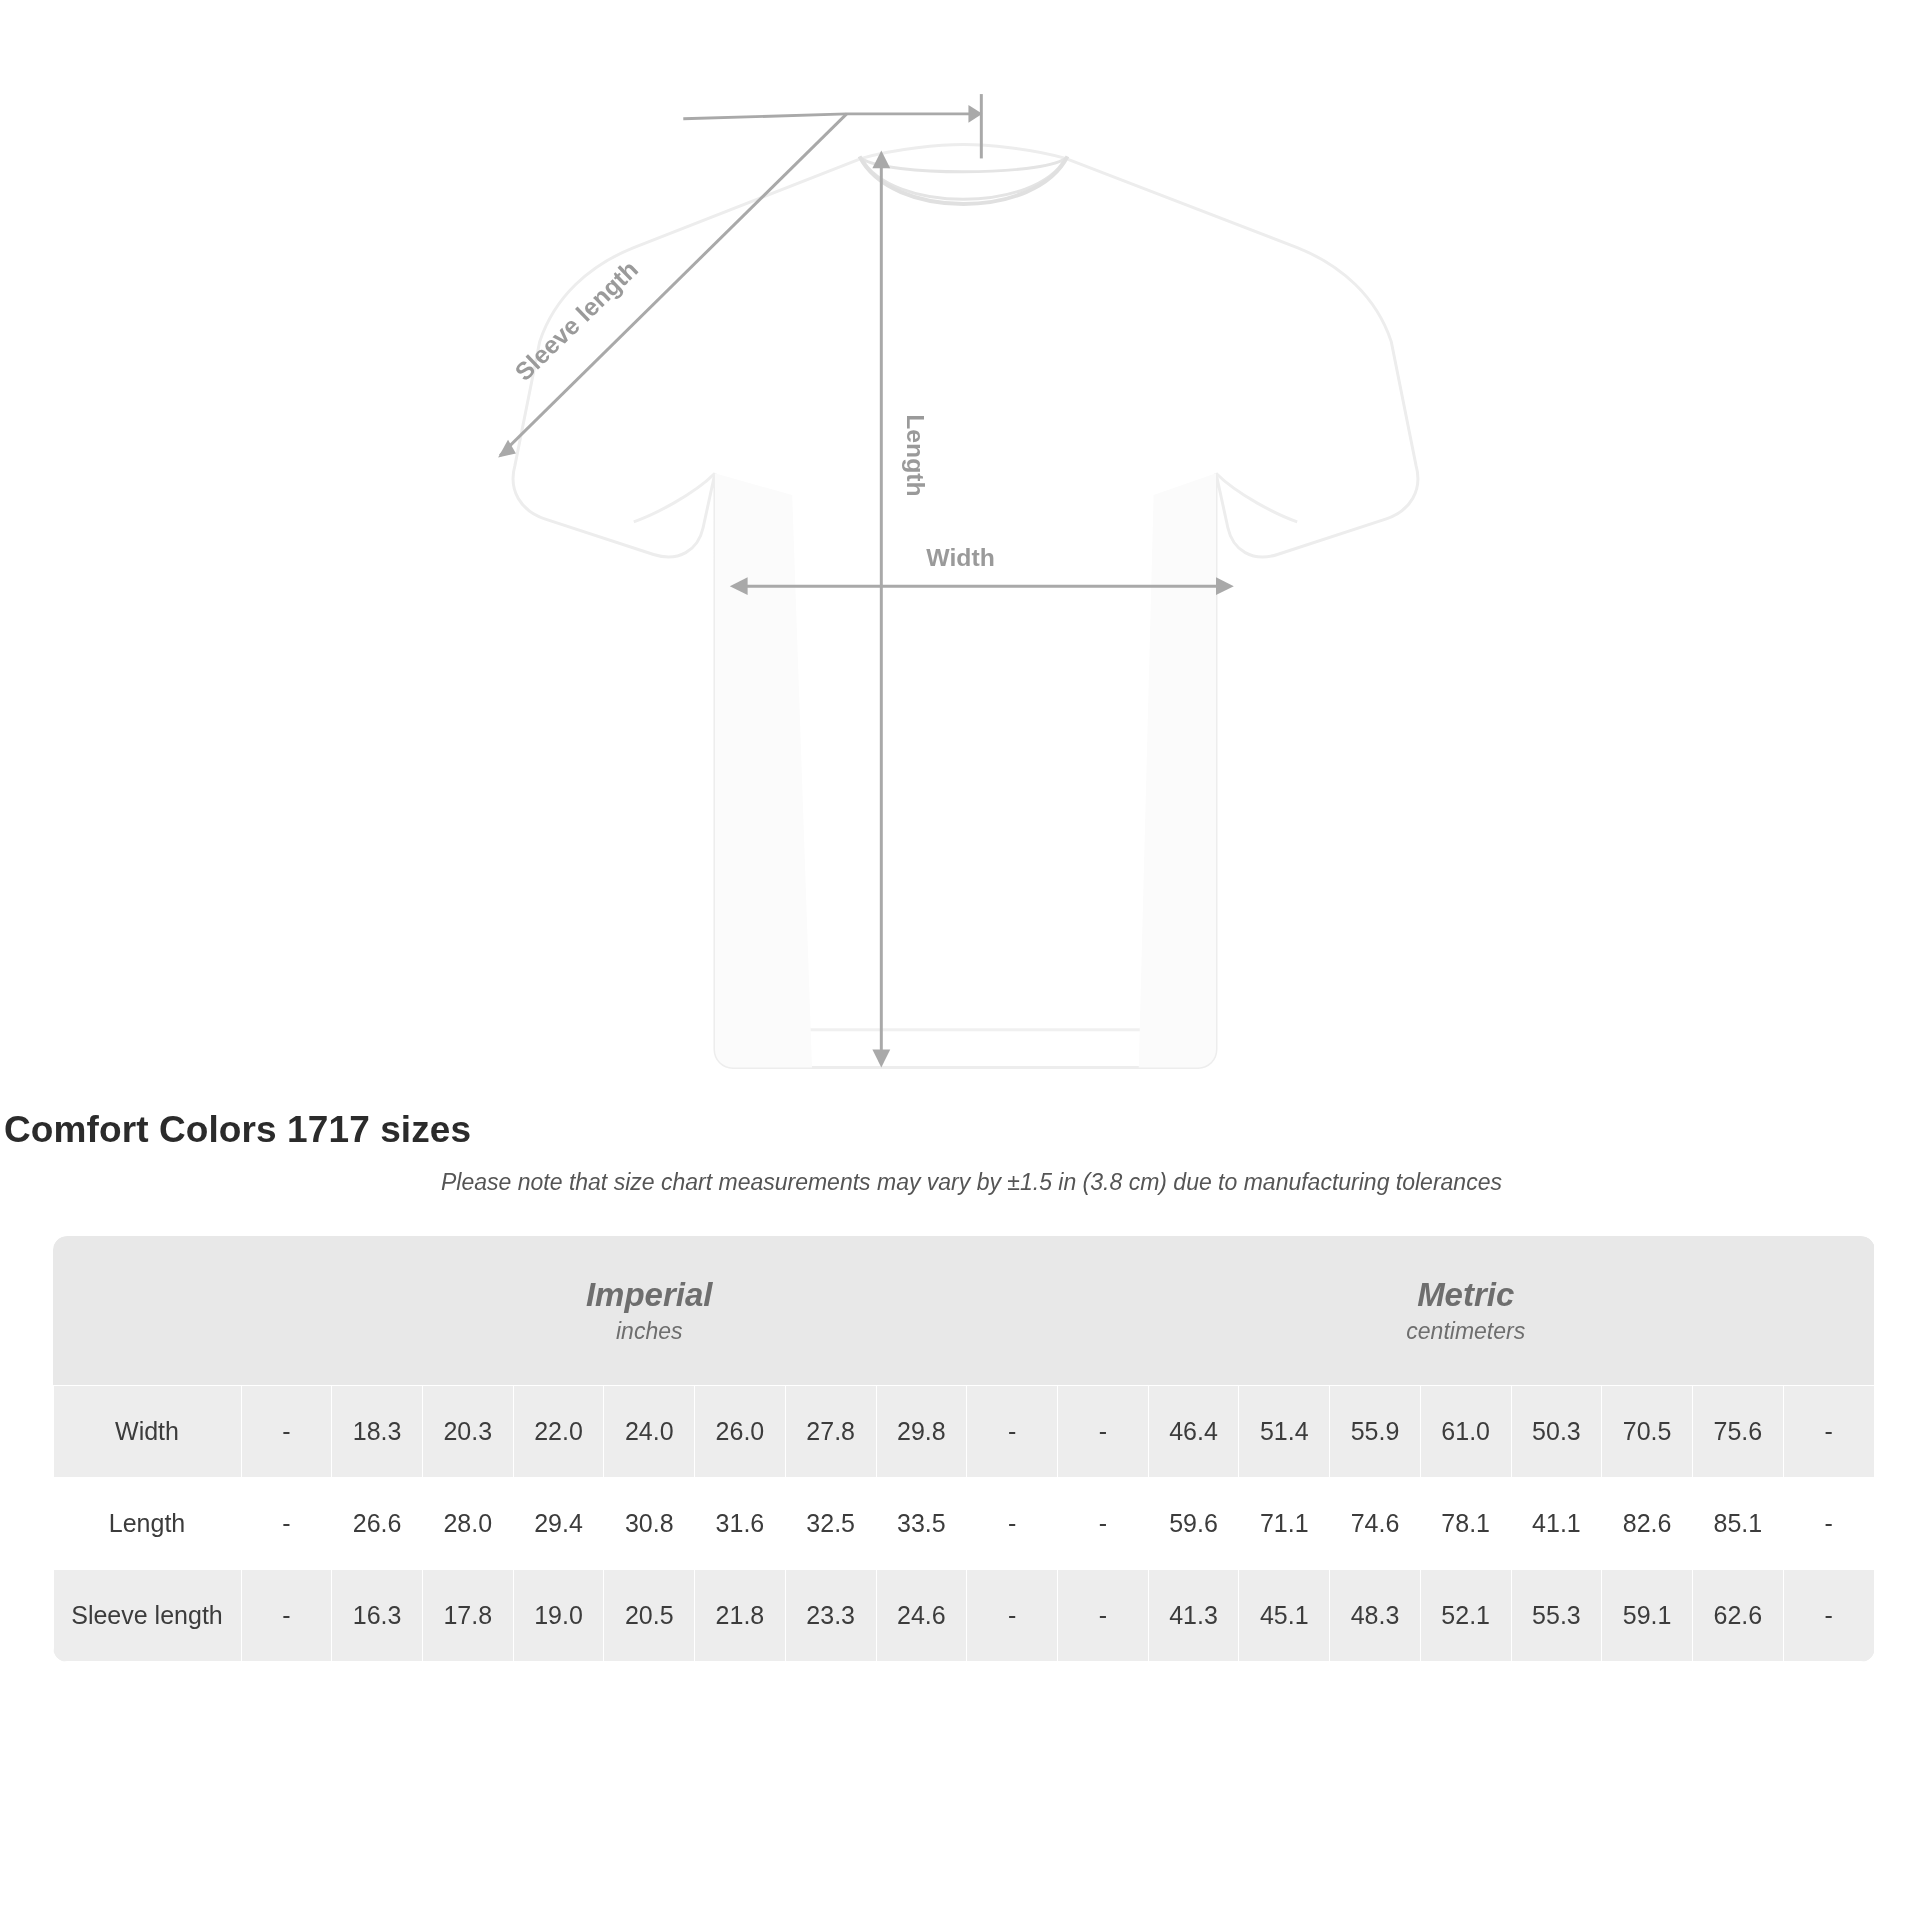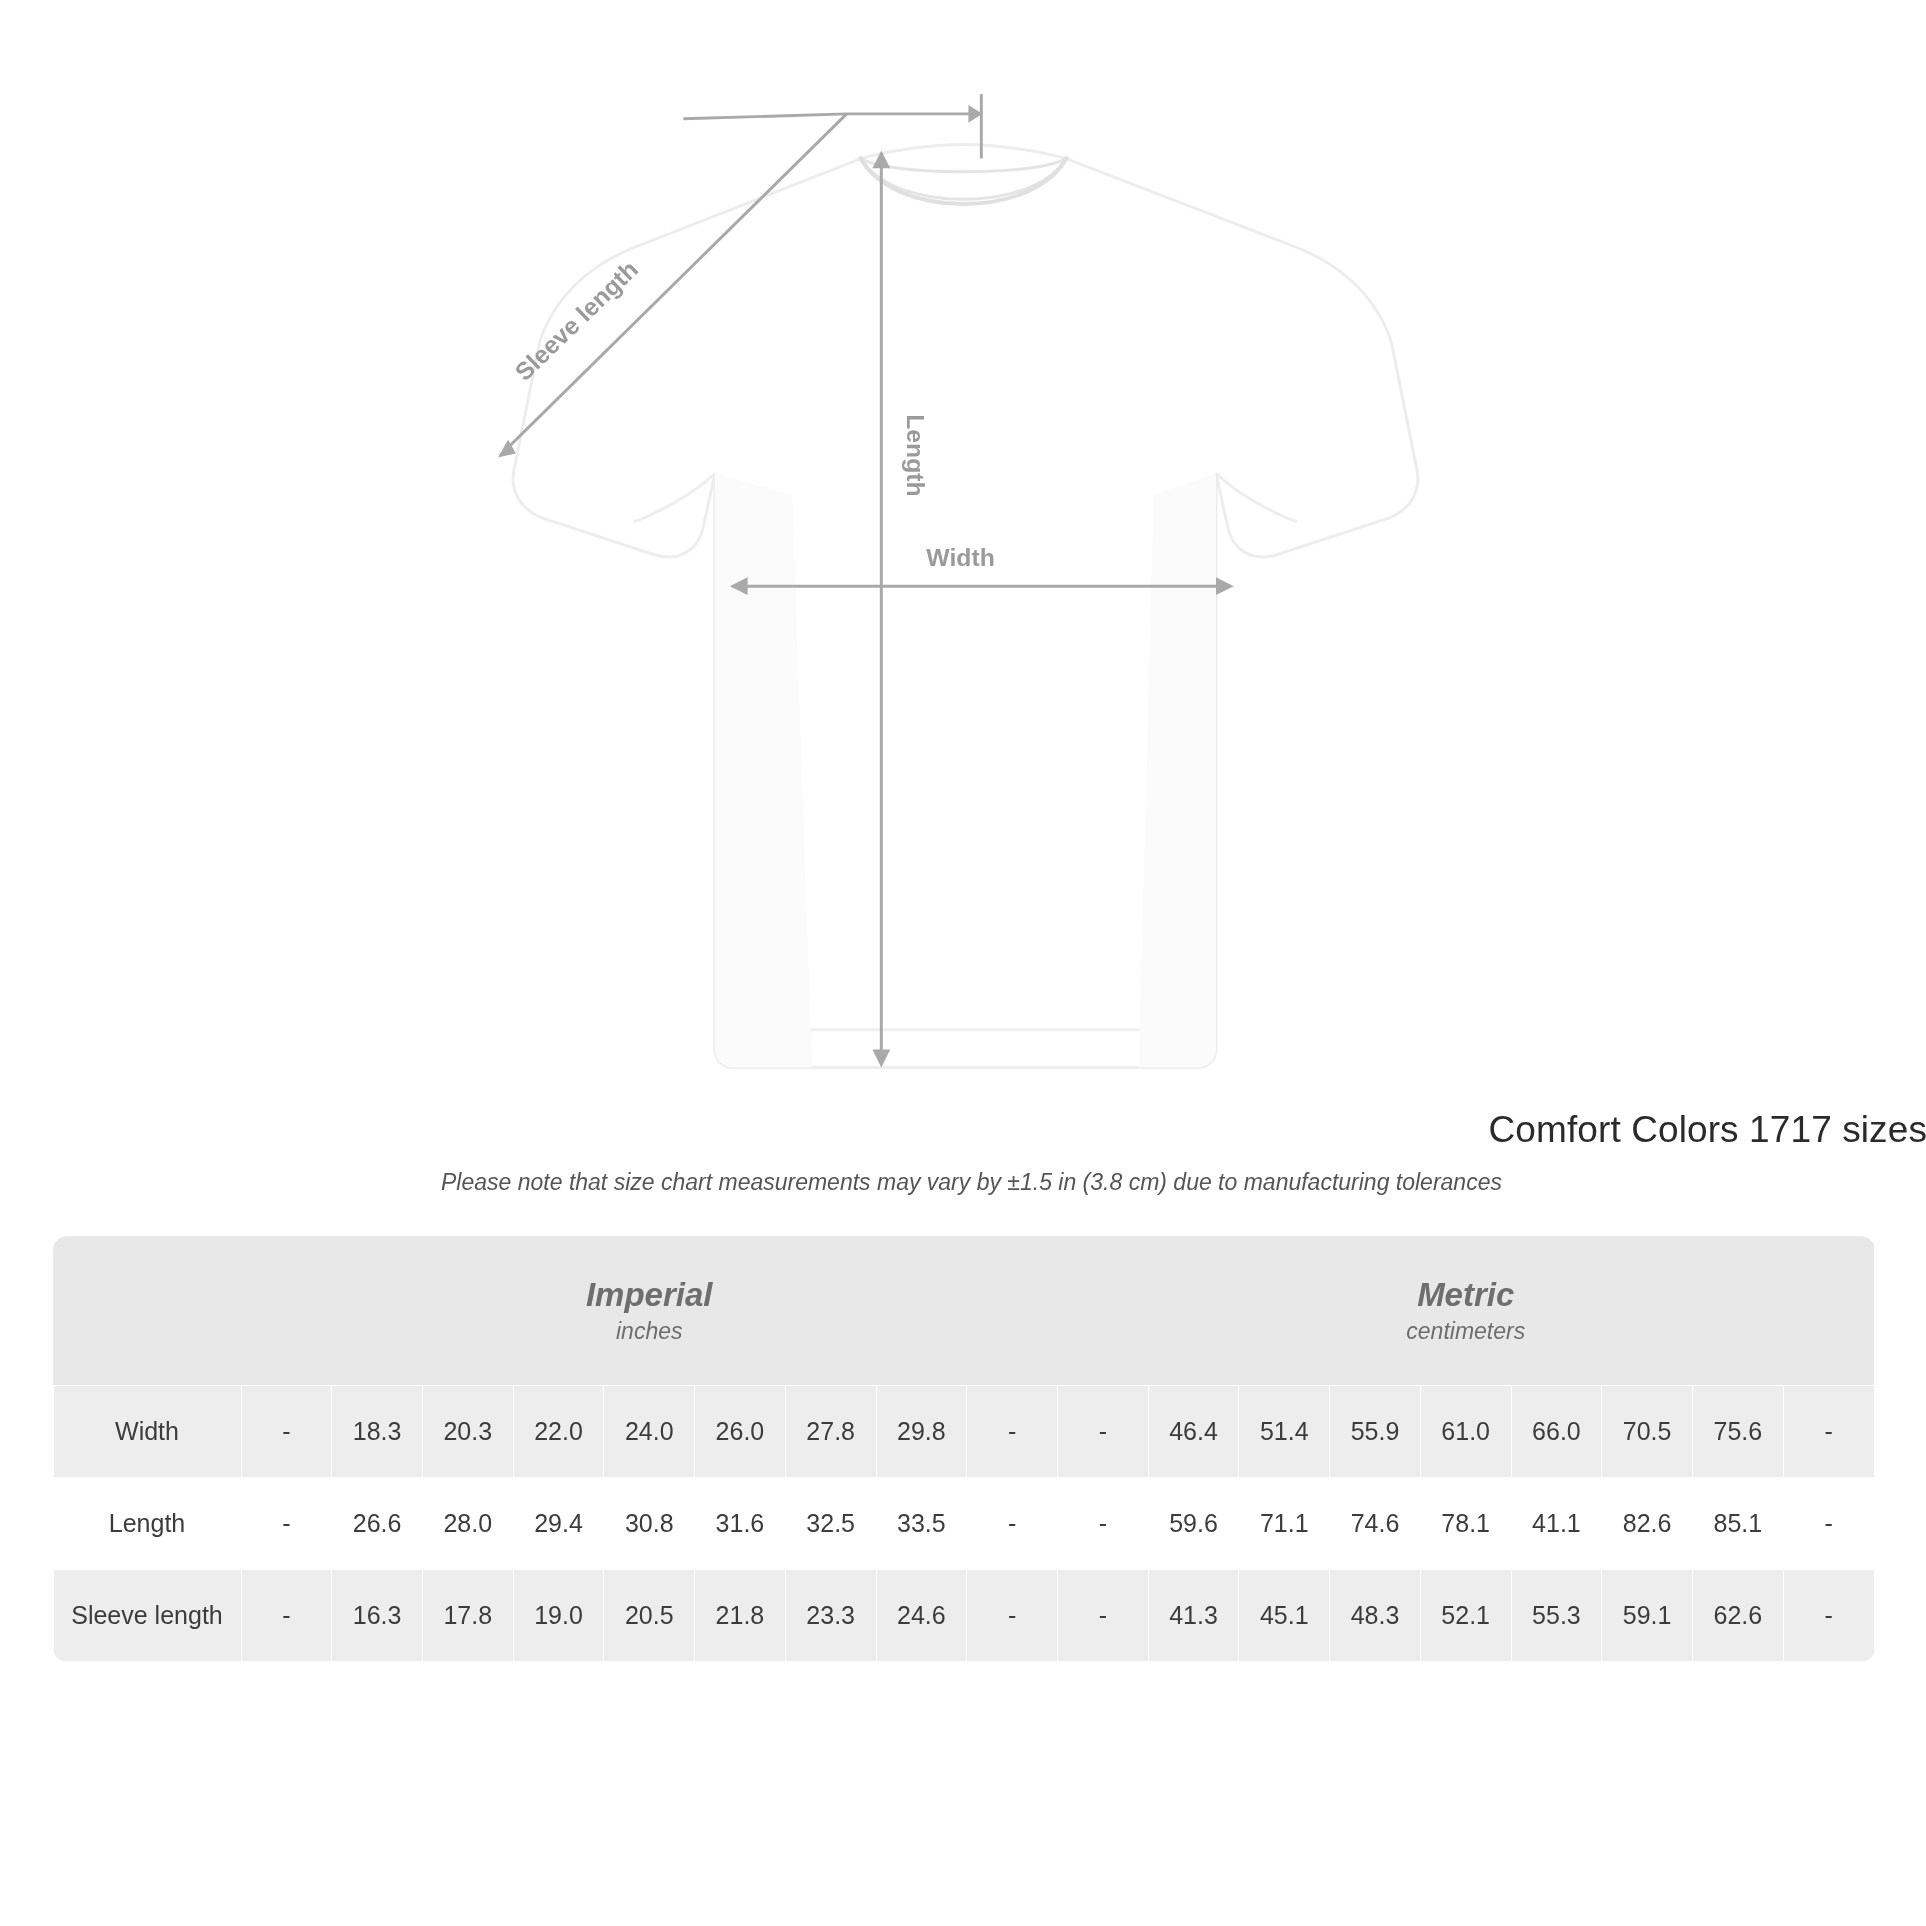--- a/index.html
+++ b/index.html
@@ -22,25 +22,25 @@
     height: 1109px;
   }
   .illustration svg {
     position: absolute;
     top: 0;
     left: 0;
   }
 
   
   .chart-title {
-    text-align: right;
+    text-align: left;
     font-size: 37px;
-    font-weight: normal;
+    font-weight: bold;
     color: #2b2b2b;
-    margin: 0 0 16px 12px;
+    margin: 0 0 16px 4px;
     letter-spacing: 0.1px;
   }
   .chart-note {
     text-align: center;
     font-size: 23px;
     font-style: italic;
     color: #555555;
     margin: 18px 0 40px 0;
     padding-left: 16px;
   }
@@ -214,21 +214,21 @@
         <td>24.0</td>
         <td>26.0</td>
         <td>27.8</td>
         <td>29.8</td>
         <td>-</td>
         <td>-</td>
         <td>46.4</td>
         <td>51.4</td>
         <td>55.9</td>
         <td>61.0</td>
-        <td>66.0</td>
+        <td>50.3</td>
         <td>70.5</td>
         <td>75.6</td>
         <td>-</td>
       </tr>
 
       <tr class="plain">
         <td class="rowlabel col-label">Length</td>
         <td>-</td>
         <td>26.6</td>
         <td>28.0</td>

